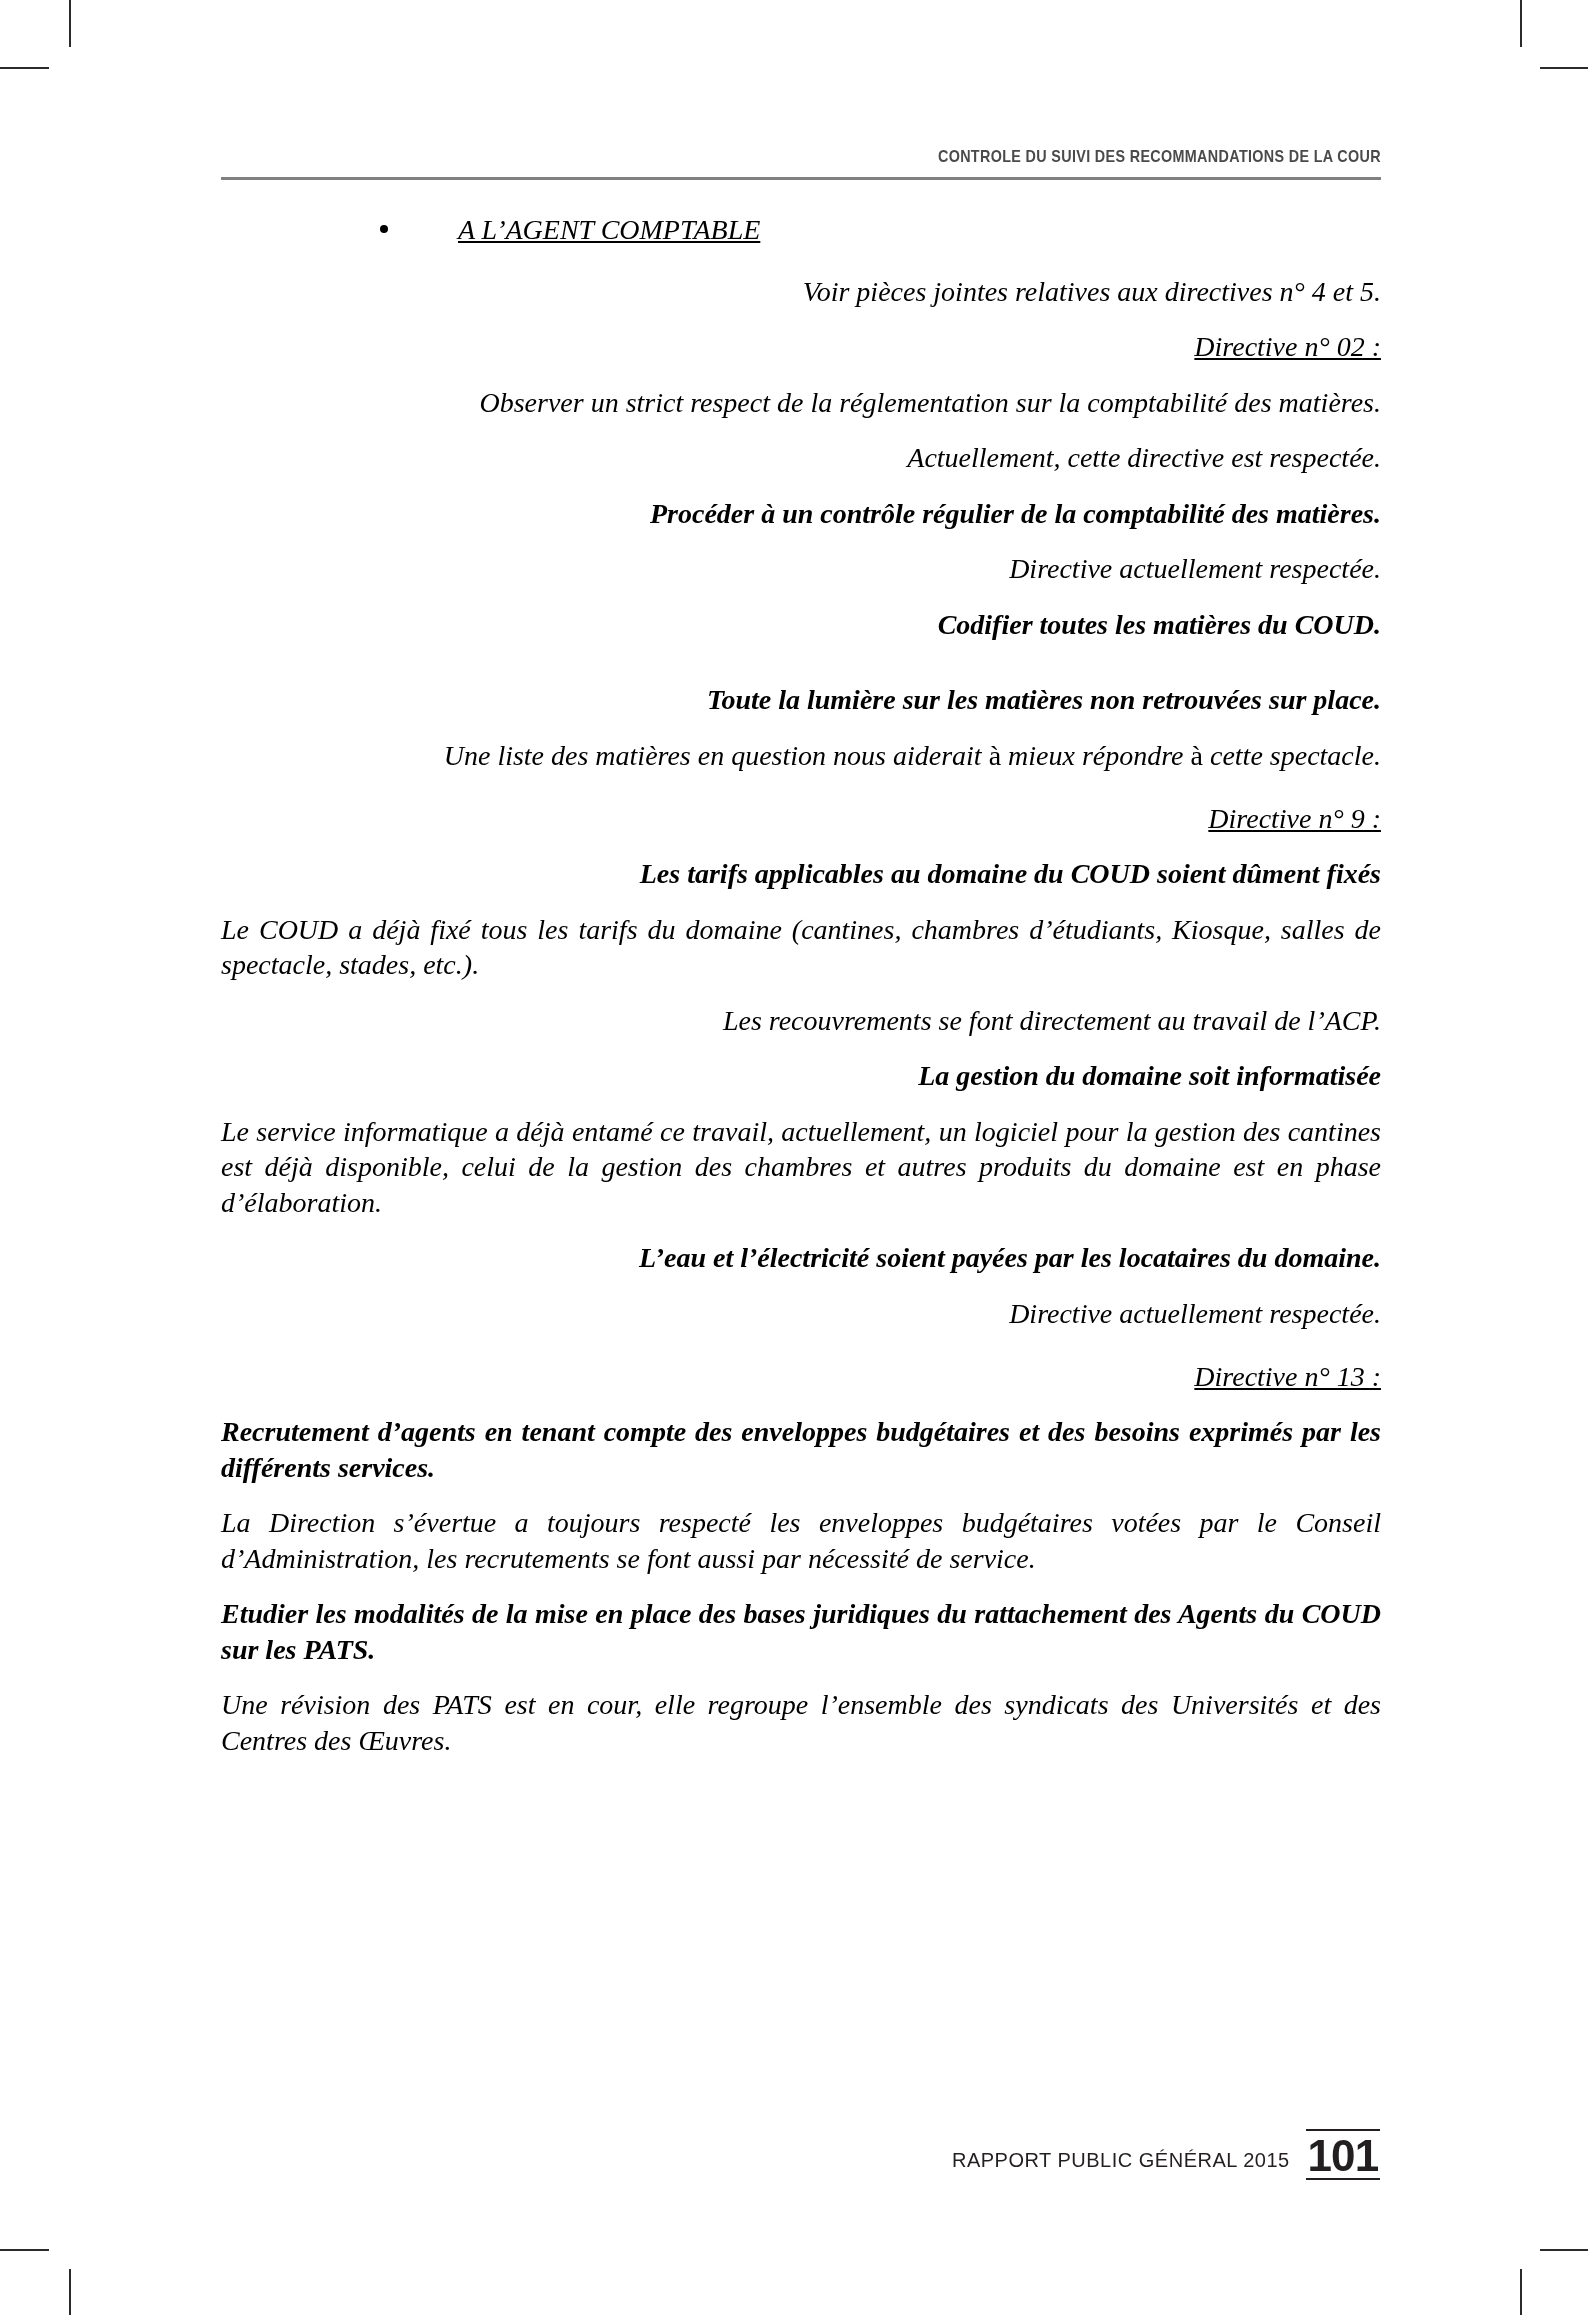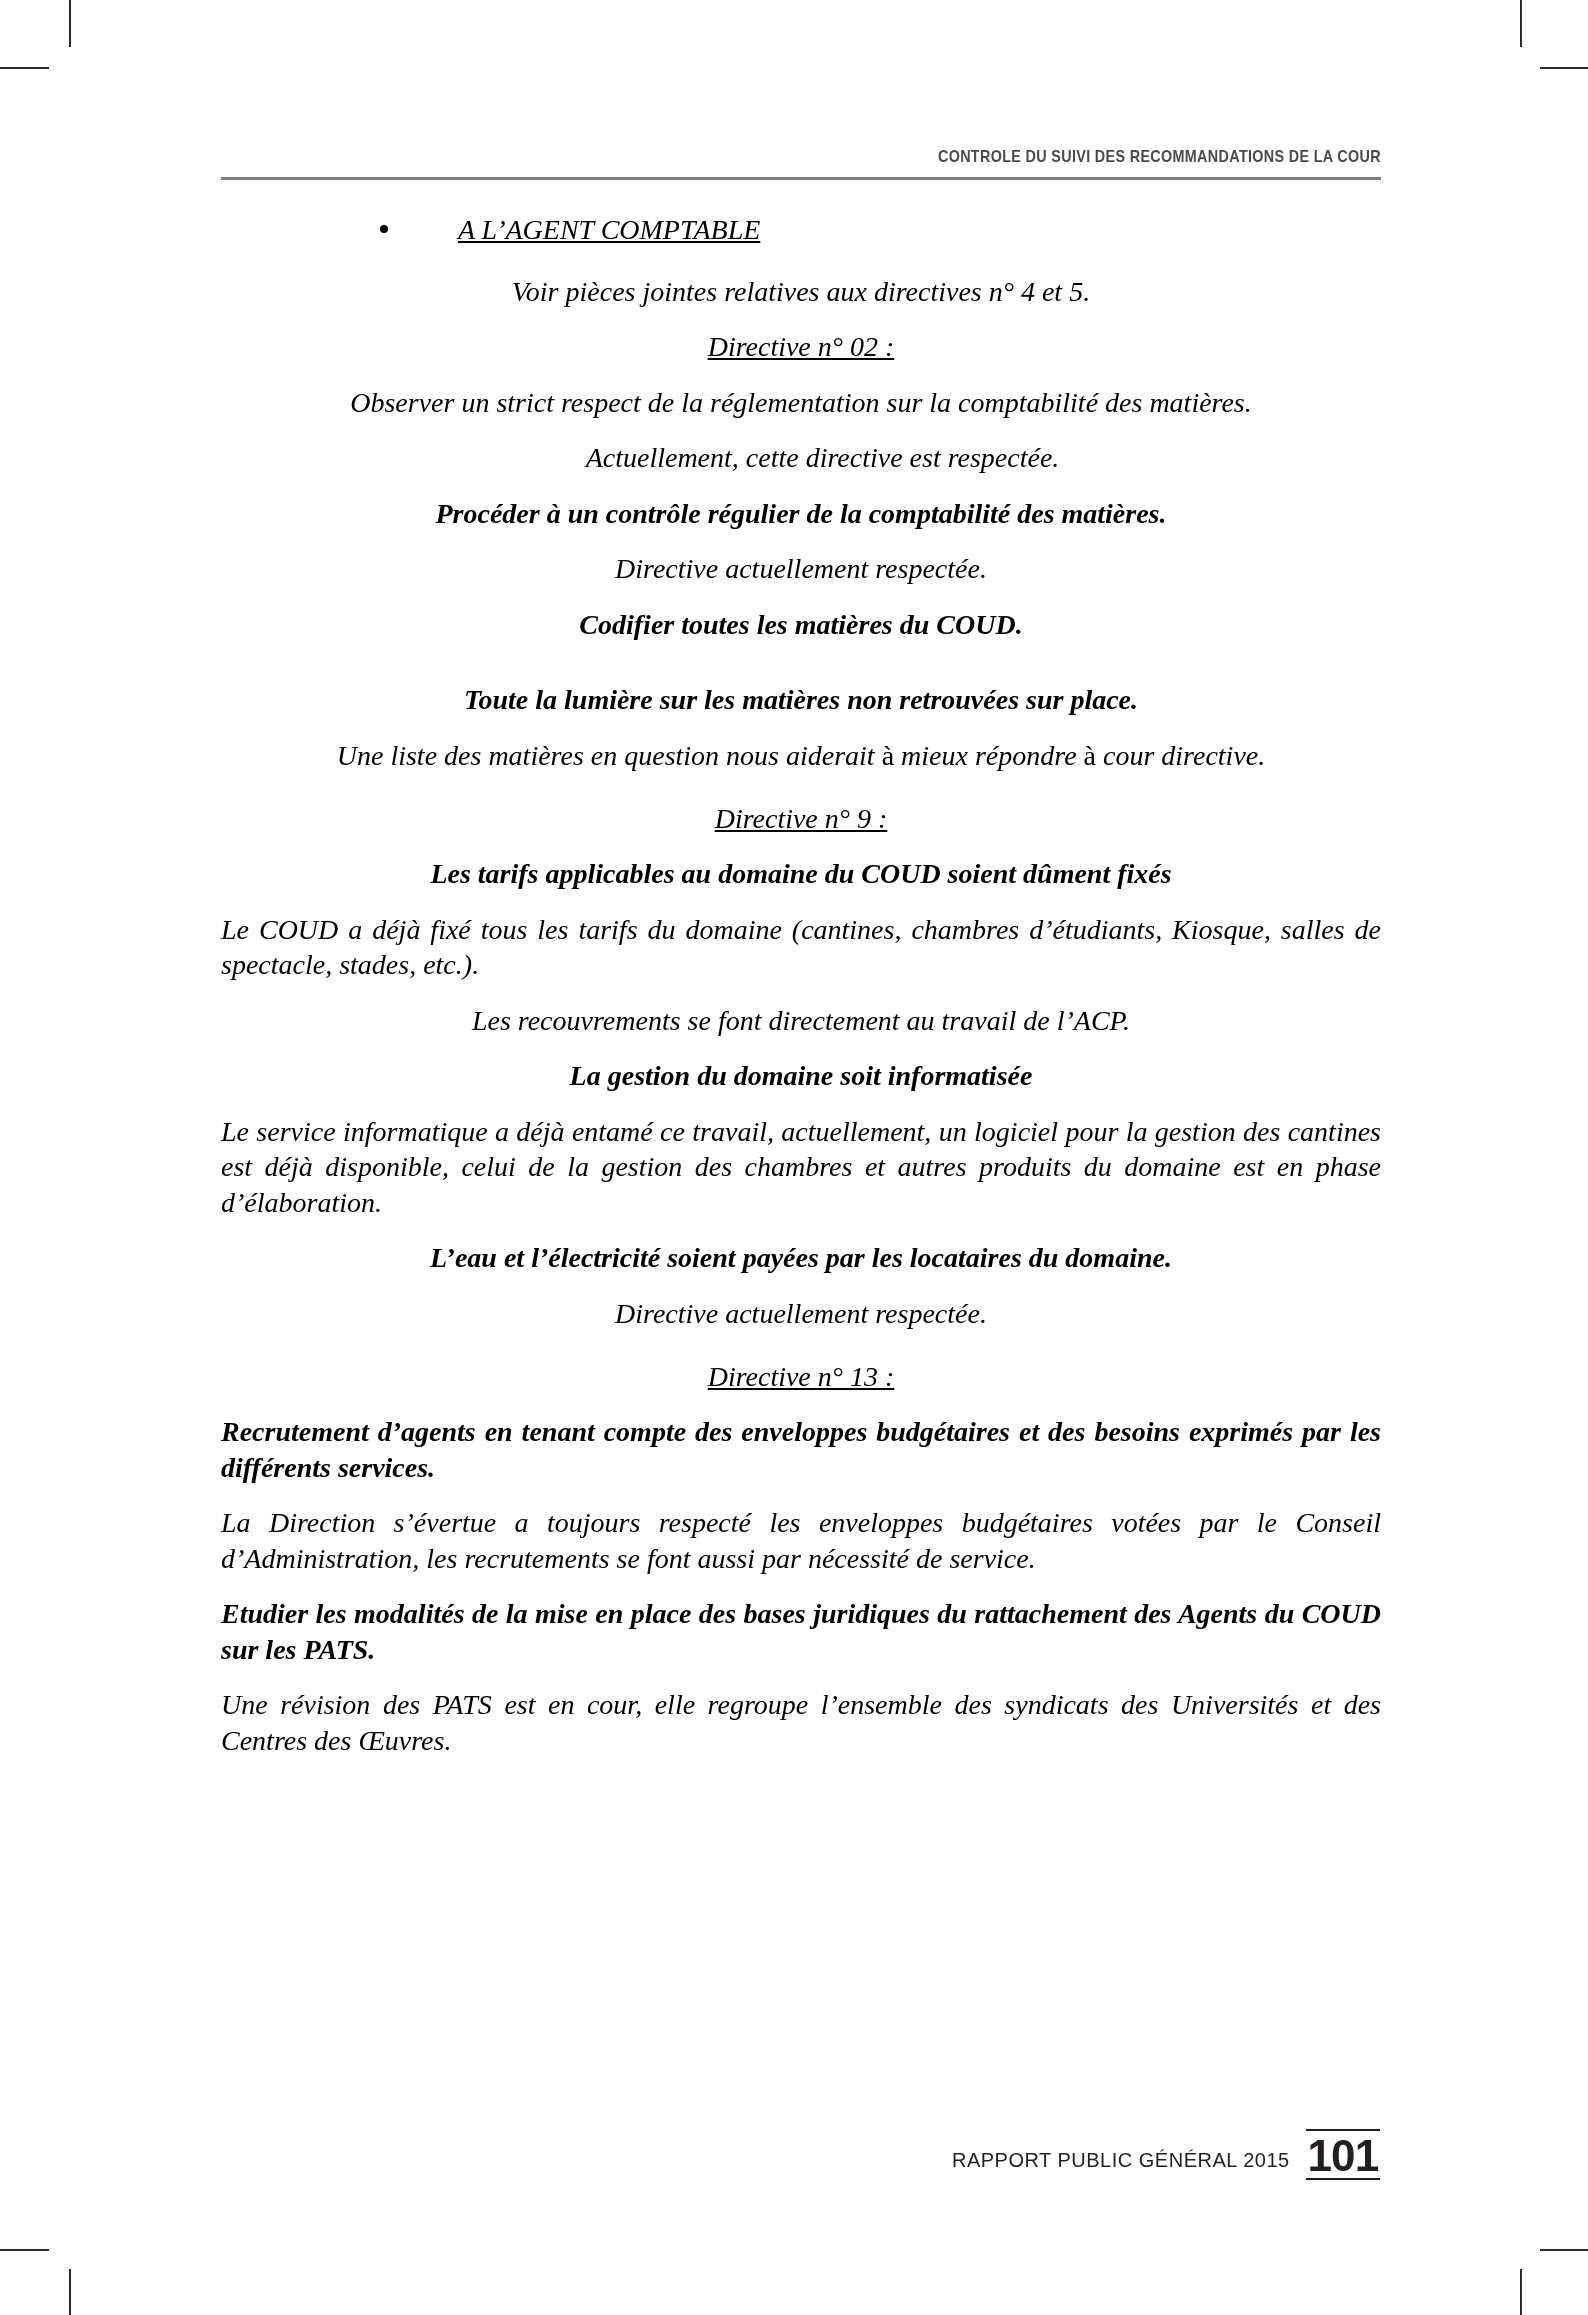--- a/index.html
+++ b/index.html
@@ -75,21 +75,21 @@
   }
 
   p.tx {
     margin: 0;
     font-size: 28px;
     line-height: 1.27;
     font-style: italic;
     text-align: justify;
     text-justify: inter-word;
   }
-  p.tx.nojust { text-align: center; }
+  p.tx.nojust { text-align: right; }
 
   .b   { font-weight: bold; }
   .u   { text-decoration: underline; }
   .upright { font-style: normal; }
 
   
   .bullet-line {
     margin: 0;
     padding-left: 237px;
     font-size: 28px;
@@ -193,21 +193,21 @@
 
     <div class="sp-s"></div>
 
 
     <div class="sp-s"></div>
 
     <p class="tx nojust b">Toute la lumière sur les matières non retrouvées sur place.</p>
 
     <div class="sp-s"></div>
 
-    <p class="tx nojust"><span>Une liste des matières en question nous aiderait</span> <span class="upright">à</span> <span>mieux répondre</span> <span class="upright">à</span> <span>cour directive.</span></p>
+    <p class="tx nojust"><span>Une liste des matières en question nous aiderait</span> <span class="upright">à</span> <span>mieux répondre</span> <span class="upright">à</span> <span>cette spectacle.</span></p>
 
     <div class="sp-m"></div>
 
     <p class="tx nojust"><span class="u">Directive n° 9 :</span></p>
 
     <div class="sp-s"></div>
 
     <p class="tx nojust b">Les tarifs applicables au domaine du COUD soient dûment fixés</p>
 
     <div class="sp-s"></div>

